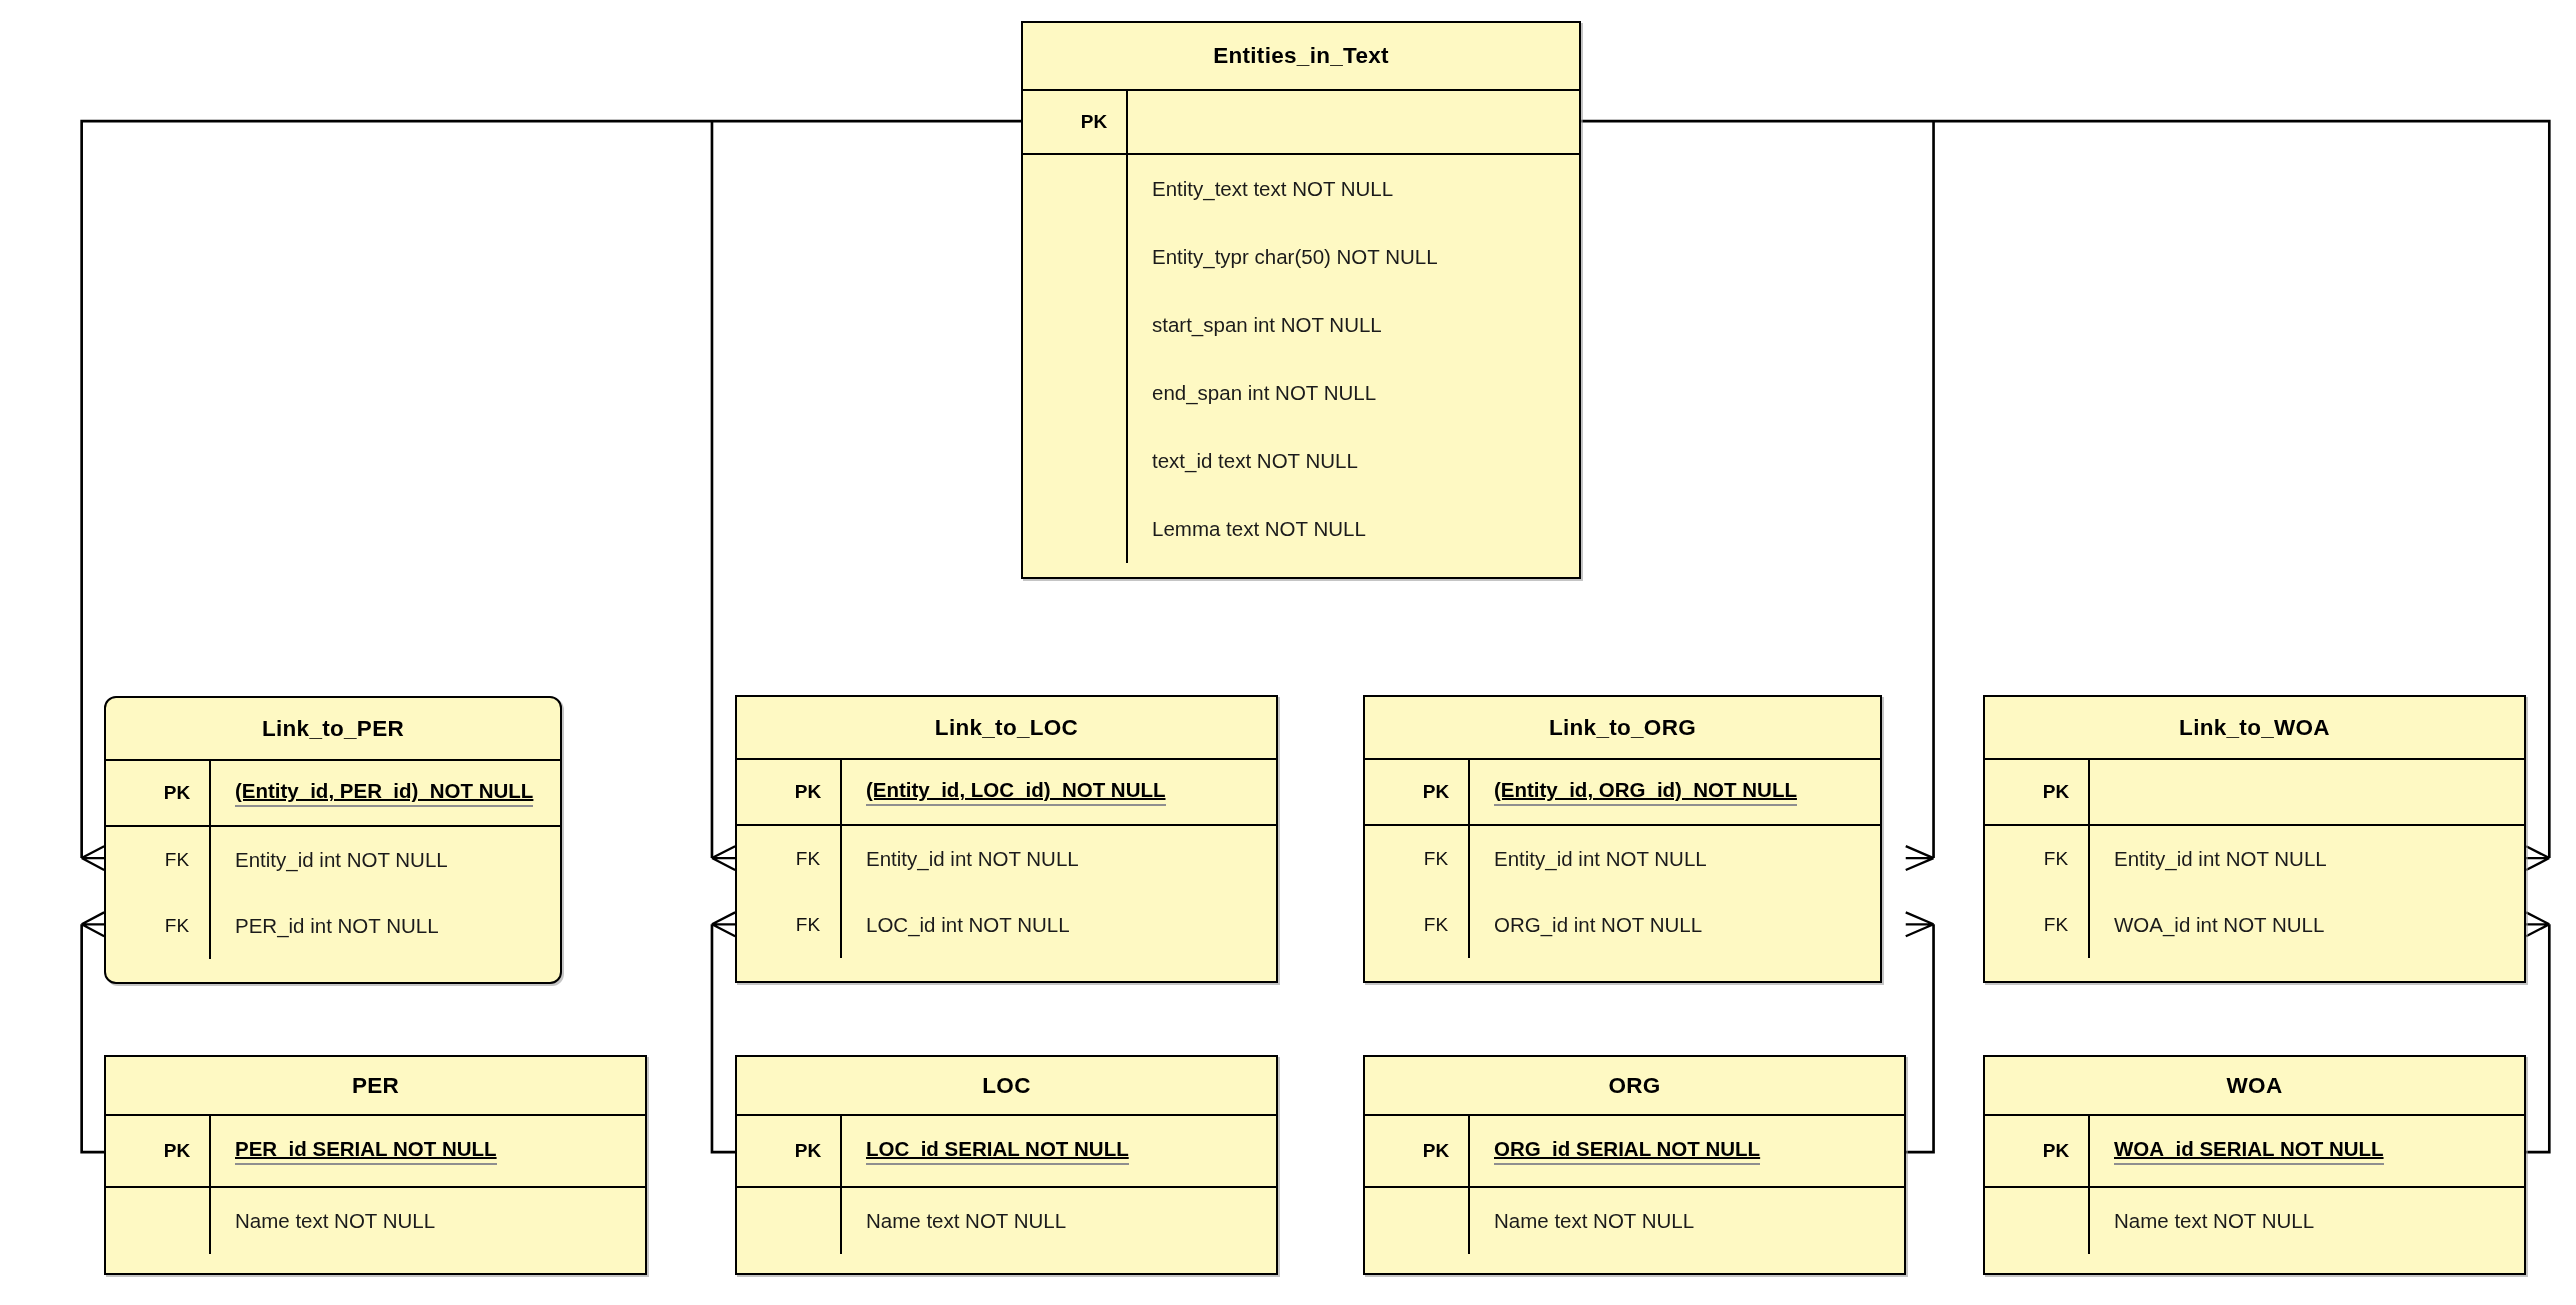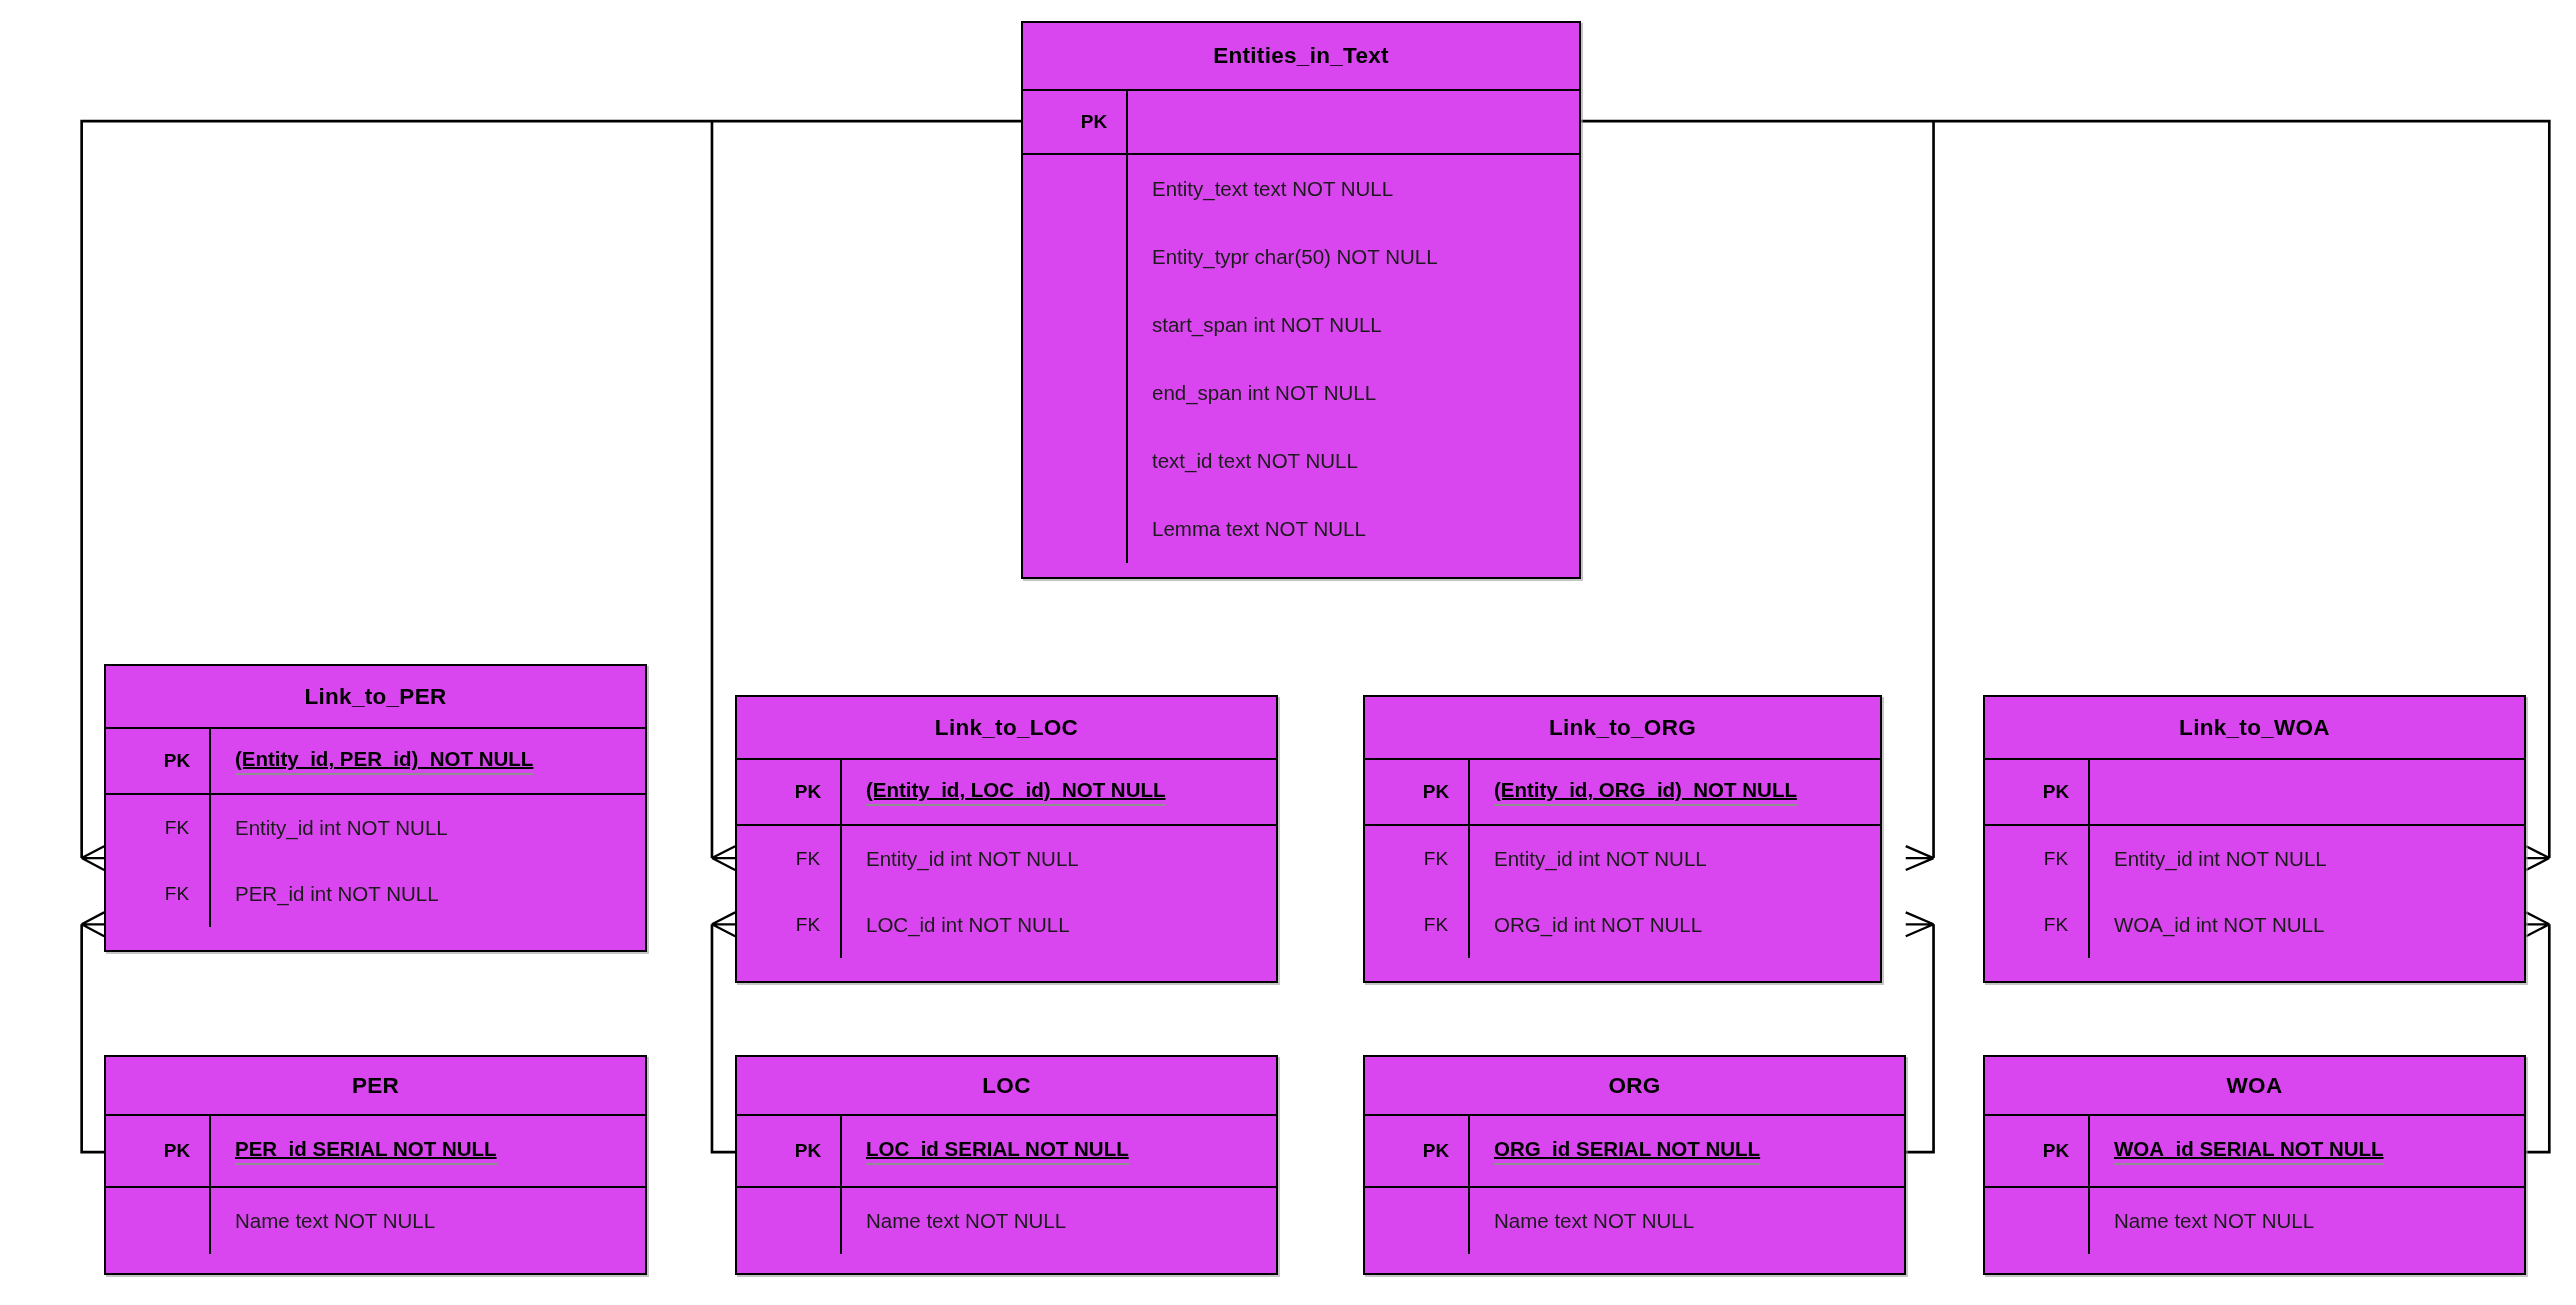--- a/index.html
+++ b/index.html
@@ -4,21 +4,21 @@
 <style>
   html,body{margin:0;padding:0;}
   body{
     width:2576px;height:1305px;background:#ffffff;position:relative;
     font-family:"Liberation Sans", sans-serif;color:#000;overflow:hidden;
   }
   .wires{position:absolute;left:0;top:0;}
   .wire{stroke:#000;stroke-width:4;fill:none;}
   .crowfoot{stroke:#000;stroke-width:3.5;fill:none;}
   .etable{
-    position:absolute;background:#d946ef;border:2.6px solid #000;
+    position:absolute;background:#fef9c3;border:2.6px solid #000;
     box-sizing:border-box;box-shadow:2px 2px 0 rgba(150,150,150,.55);text-align:right;
   }
   .t-title{
     display:flex;align-items:center;justify-content:center;
     font-weight:bold;font-size:22.5px;border-bottom:2.6px solid #000;
     letter-spacing:0.3px;
   }
   .t-row{display:flex;align-items:stretch;height:66px;}
   .pk-row{border-bottom:2.6px solid #000;}
   .gutter{
@@ -38,21 +38,21 @@
   
   .tbl-entities .t-title{height:66px;}
   .tbl-entities .pk-row{height:62px;}
   .tbl-entities .t-row:not(.pk-row){height:68px;}
   .tbl-link .t-title{height:61px;}
   .tbl-link .pk-row{height:64px;}
   .tbl-base .t-title{height:57px;}
   .tbl-base .pk-row{height:70px;}
   
   #t-entities{left:1021px;top:21px;width:560px;height:558px;}
-  #t-link-per{left:104px;top:664px;width:543px;height:288px;}
+  #t-link-per{left:104px;top:696px;width:458px;height:288px;border-radius:12px;}
   #t-link-loc{left:735px;top:695px;width:543px;height:288px;}
   #t-link-org{left:1363px;top:695px;width:519px;height:288px;}
   #t-link-woa{left:1983px;top:695px;width:543px;height:288px;}
   #t-per{left:104px;top:1055px;width:543px;height:220px;}
   #t-loc{left:735px;top:1055px;width:543px;height:220px;}
   #t-org{left:1363px;top:1055px;width:543px;height:220px;}
   #t-woa{left:1983px;top:1055px;width:543px;height:220px;}
 </style>
 </head>
 <body>

